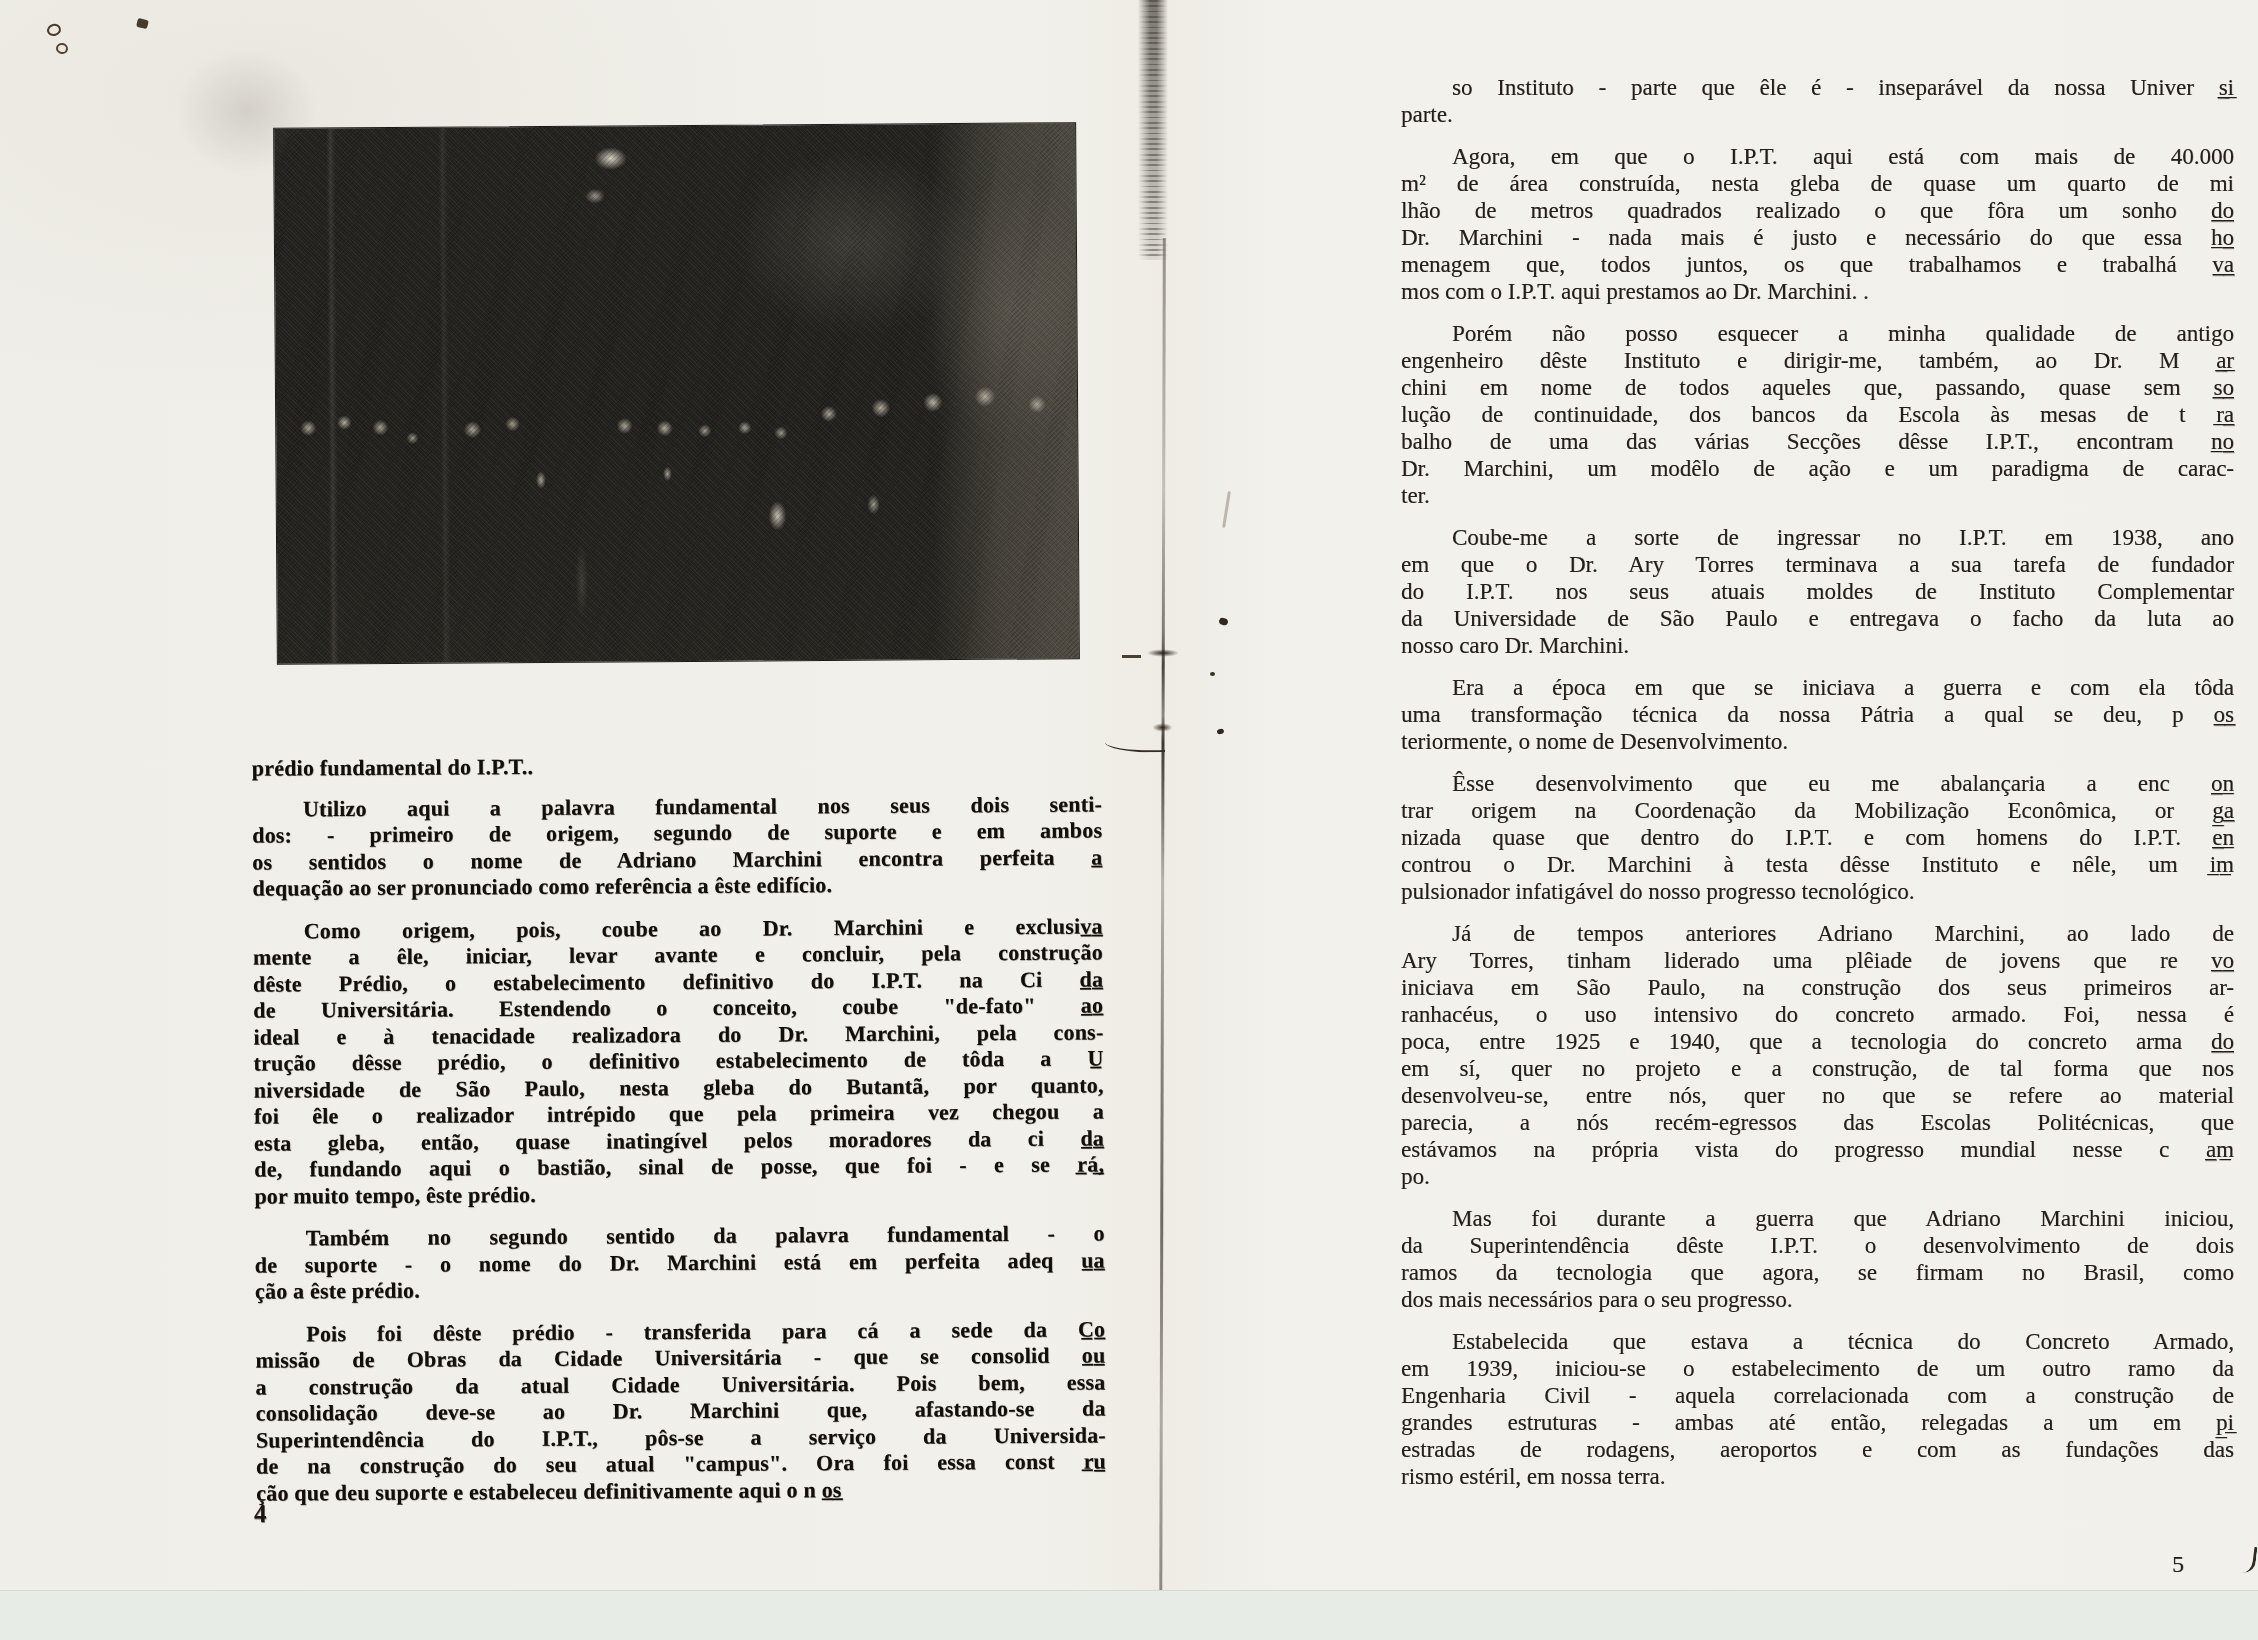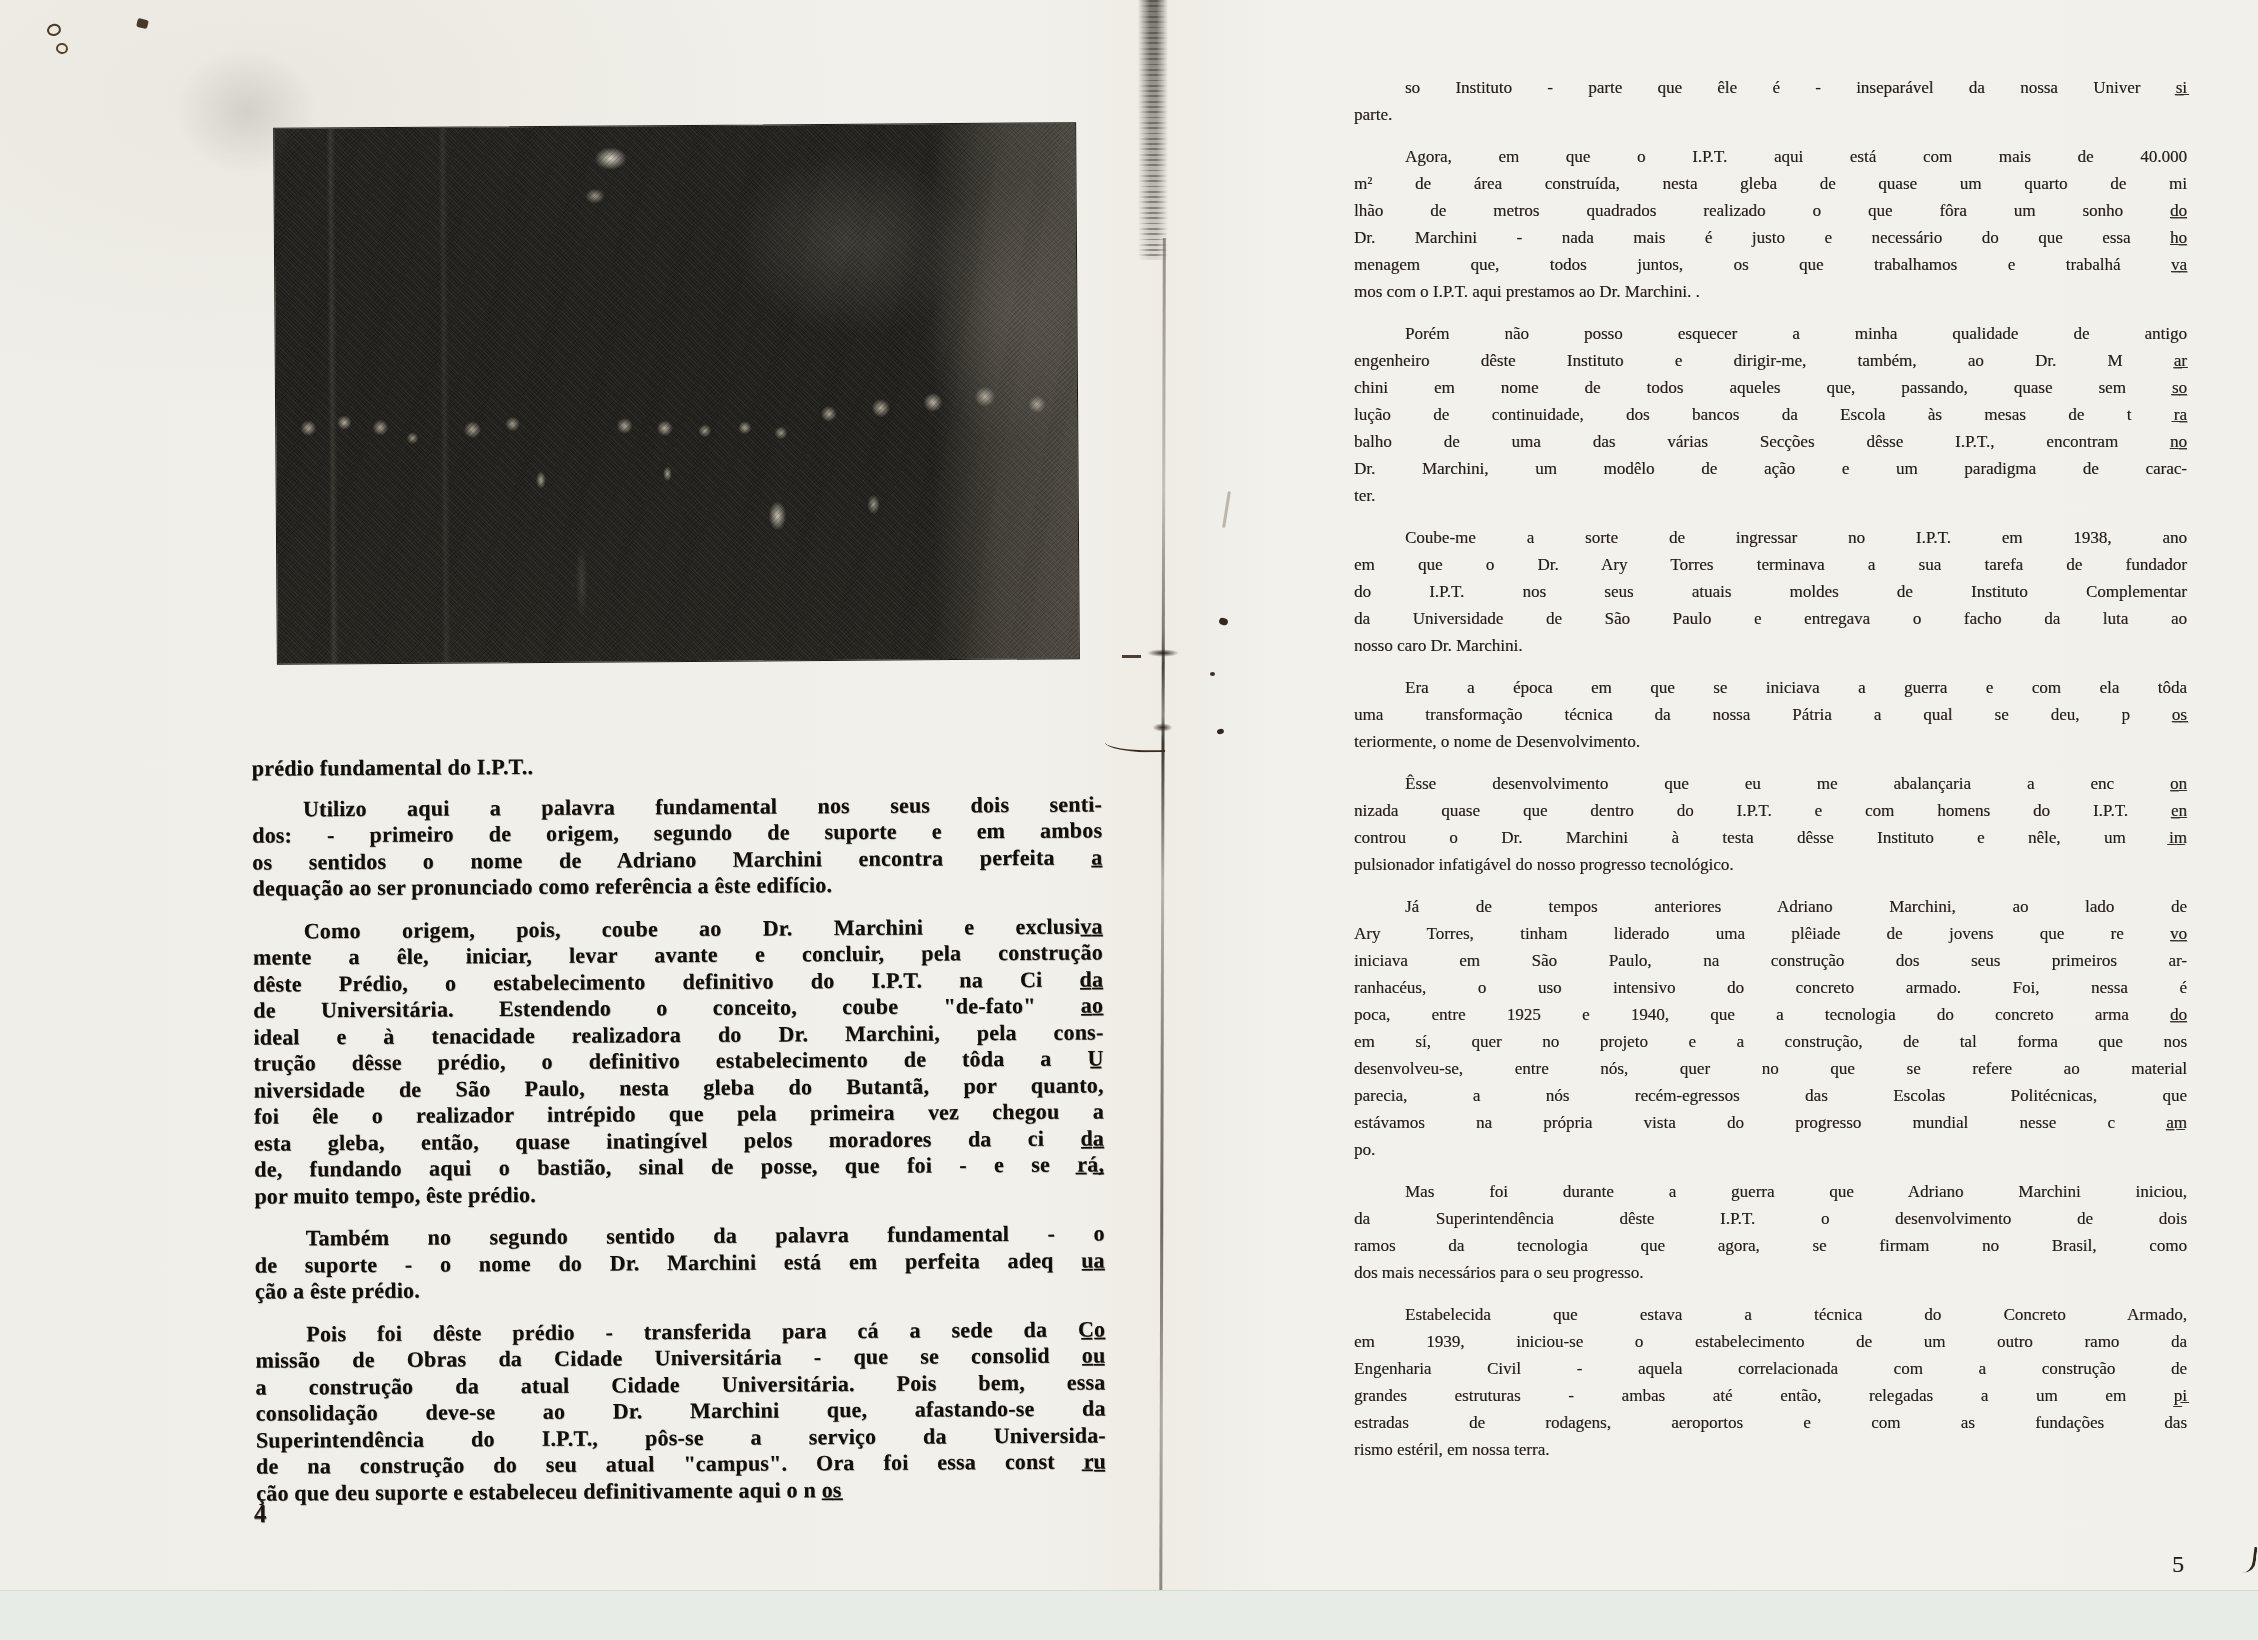--- a/index.html
+++ b/index.html
@@ -95,22 +95,22 @@
   
   .text-block{position:absolute;color:#1a1510;}
   .left-text{
     left:254px;top:753px;width:850px;
     font-size:22px;line-height:26.5px;font-weight:bold;color:#120e0a;
     letter-spacing:0.2px;
     text-shadow:0.5px 0.5px 0.7px rgba(25,18,10,0.55);
     transform:rotate(-0.35deg);
   }
   .right-text{
-    left:1354px;top:74px;width:833px;
-    font-size:17px;line-height:27px;color:#241e18;
+    left:1401px;top:74px;width:833px;
+    font-size:23px;line-height:27px;color:#241e18;
     text-shadow:0.4px 0.4px 0.4px rgba(40,32,24,0.45);
   }
   .heading{margin-bottom:14px;text-align:left;}
   .para{margin-bottom:16px;}
   .right-text .para{margin-bottom:15px;}
   .line{text-align:justify;text-align-last:justify;}
   .para .line:first-child{text-indent:51px;}
   .para .line:last-child{text-align-last:left;}
   .pagenum{position:absolute;color:#1a1510;}
   .pagenum-left{left:254px;top:1500px;font-size:25px;font-weight:bold;text-shadow:0.5px 0.5px 0.7px rgba(25,18,10,0.5);}
@@ -193,20 +193,21 @@
           <div class="line">da Universidade de São Paulo e entregava o facho da luta ao</div>
           <div class="line">nosso caro Dr. Marchini.</div>
         </div>
       <div class="para">
           <div class="line">Era a época em que se iniciava a guerra e com ela tôda</div>
           <div class="line">uma transformação técnica da nossa Pátria a qual se deu, p o̲s̲</div>
           <div class="line">teriormente, o nome de Desenvolvimento.</div>
         </div>
       <div class="para">
           <div class="line">Êsse desenvolvimento que eu me abalançaria a enc o̲n̲</div>
+          <div class="line">trar origem na Coordenação da Mobilização Econômica, or g̲a̲</div>
           <div class="line">nizada quase que dentro do I.P.T. e com homens do I.P.T. e̲n̲</div>
           <div class="line">controu o Dr. Marchini à testa dêsse Instituto e nêle, um i̲m̲</div>
           <div class="line">pulsionador infatigável do nosso progresso tecnológico.</div>
         </div>
       <div class="para">
           <div class="line">Já de tempos anteriores Adriano Marchini, ao lado de</div>
           <div class="line">Ary Torres, tinham liderado uma plêiade de jovens que re v̲o̲</div>
           <div class="line">iniciava em São Paulo, na construção dos seus primeiros ar-</div>
           <div class="line">ranhacéus, o uso intensivo do concreto armado. Foi, nessa é</div>
           <div class="line">poca, entre 1925 e 1940, que a tecnologia do concreto arma d̲o̲</div>

